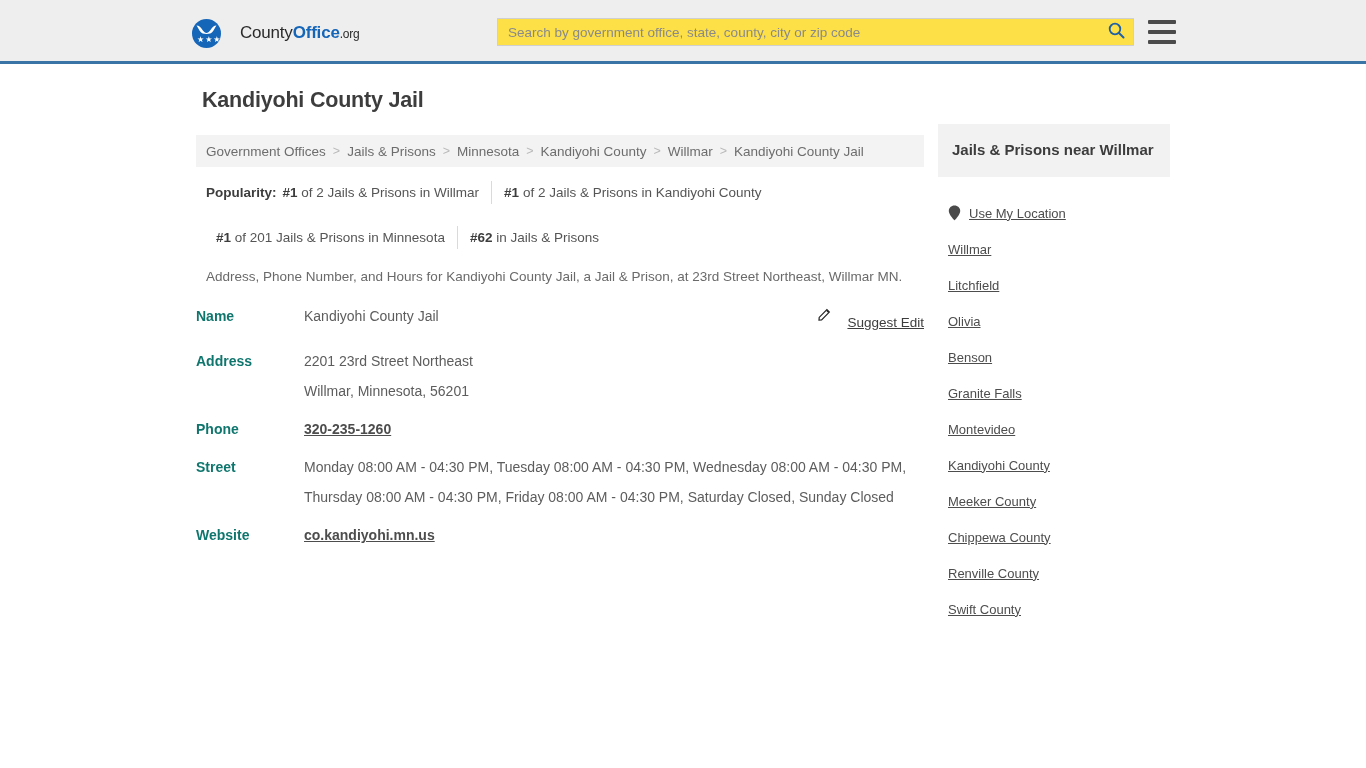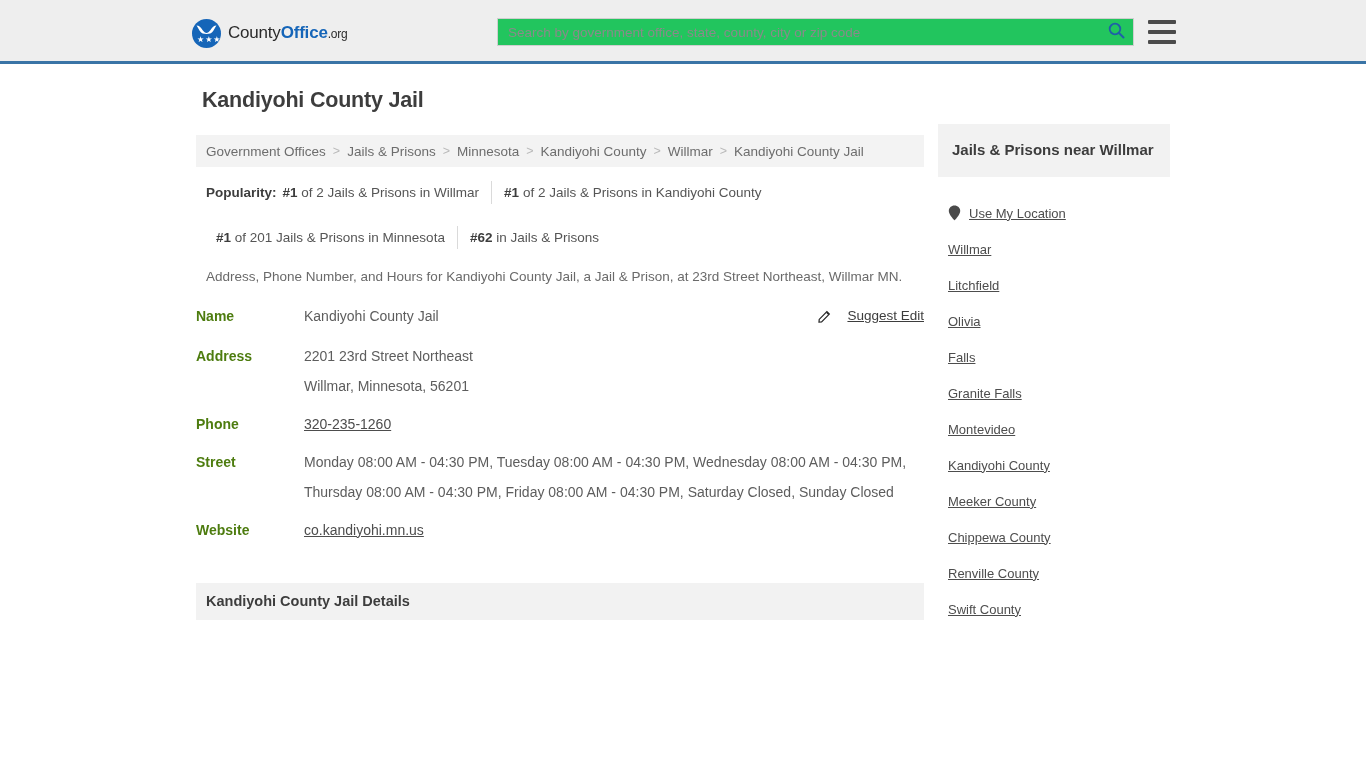--- a/index.html
+++ b/index.html
@@ -48,29 +48,29 @@
     letter-spacing: 1px;
     text-align: center;
     line-height: 7px;
   }
   #logo-text {
     margin-left: 7px;
     font-size: 17px;
     letter-spacing: -0.2px;
     white-space: nowrap;
   }
-  #logo-text .t1 { color: #2b2b2b; }
+  #logo-text .t1 { color: #2b2b2b; margin-left: 12px; }
   #logo-text .t2 { color: #1565b8; font-weight: bold; }
   #logo-text .t3 { color: #2b2b2b; font-size: 12px; }
 
   #search-wrap {
     position: absolute;
     left: 497px; top: 18px;
     width: 637px; height: 28px;
-    background: #22c55e;
+    background: #fde047;
     border: 1px solid #cfcfcf;
     display: flex; align-items: center;
   }
   #search-input {
     flex: 1;
     border: 0; outline: 0;
     background: transparent;
     font-family: "Liberation Sans", sans-serif;
     font-size: 13.5px;
     color: #333;
@@ -197,42 +197,43 @@
   table.info-table td {
     vertical-align: top;
     padding: 0 0 8px 0;
     font-size: 14px;
     line-height: 30px;
   }
   td.lbl {
     width: 108px;
     padding-left: 10px;
     font-weight: bold;
-    color: #4d7c0f;
+    color: #0f766e;
     white-space: nowrap;
   }
   td.val {
     color: #5d5d5d;
   }
   td.val a {
     color: #4d4d4d;
     text-decoration: underline;
+    font-weight: bold;
   }
   td.act {
     width: 124px;
     text-align: right;
     white-space: nowrap;
     padding-right: 2px;
   }
   #suggest-edit {
     font-size: 13.5px;
     color: #3d3d3d;
     text-decoration: underline;
     display: inline-flex;
-    align-items: center;
+    align-items: flex-start;
     gap: 16px;
   }
   #suggest-edit .edit-icon {
     text-decoration: none;
     display: inline-block;
     width: 13px; height: 13px;
     line-height: 13px;
   }
 
   
@@ -384,21 +385,20 @@
       </tr>
       <tr>
         <td class="lbl">Website</td>
         <td class="val" colspan="2">
           <a href="#">co.kandiyohi.mn.us</a>
         </td>
       </tr>
     </tbody>
       </table>
 
-    <div class="section-head">Kandiyohi County Jail Details</div>
 
 
   </div>
 
   <aside id="side-col">
     <div id="side-head">Jails &amp; Prisons near Willmar</div>
 
     <div id="side-list">
       <div class="side-item">
         <span class="pin-icon">
@@ -412,21 +412,21 @@
       <div class="side-item">
           <a href="#">Willmar</a>
         </div>
       <div class="side-item">
           <a href="#">Litchfield</a>
         </div>
       <div class="side-item">
           <a href="#">Olivia</a>
         </div>
       <div class="side-item">
-          <a href="#">Falls</a>
+          <a href="#">Benson</a>
         </div>
       <div class="side-item">
           <a href="#">Granite Falls</a>
         </div>
       <div class="side-item">
           <a href="#">Montevideo</a>
         </div>
       <div class="side-item">
           <a href="#">Kandiyohi County</a>
         </div>

